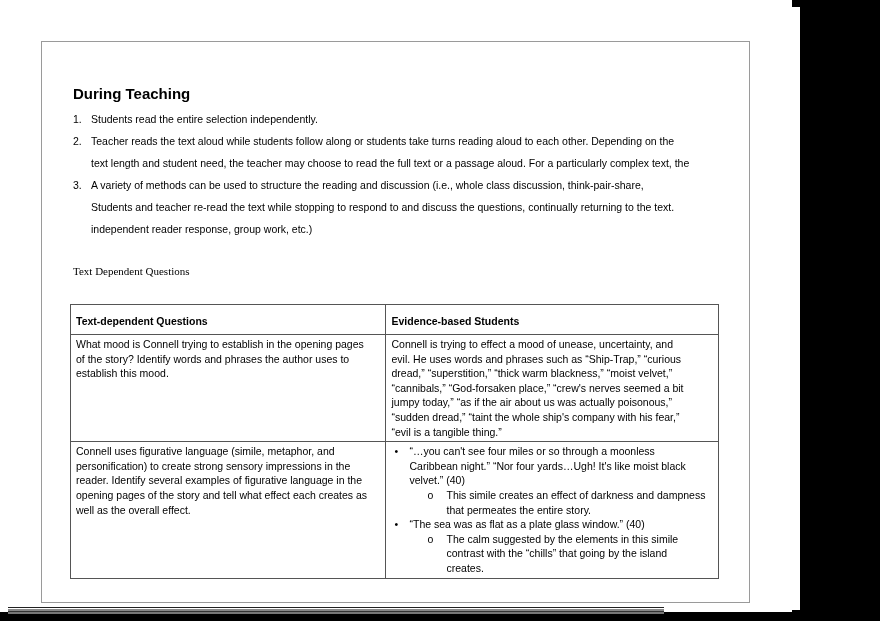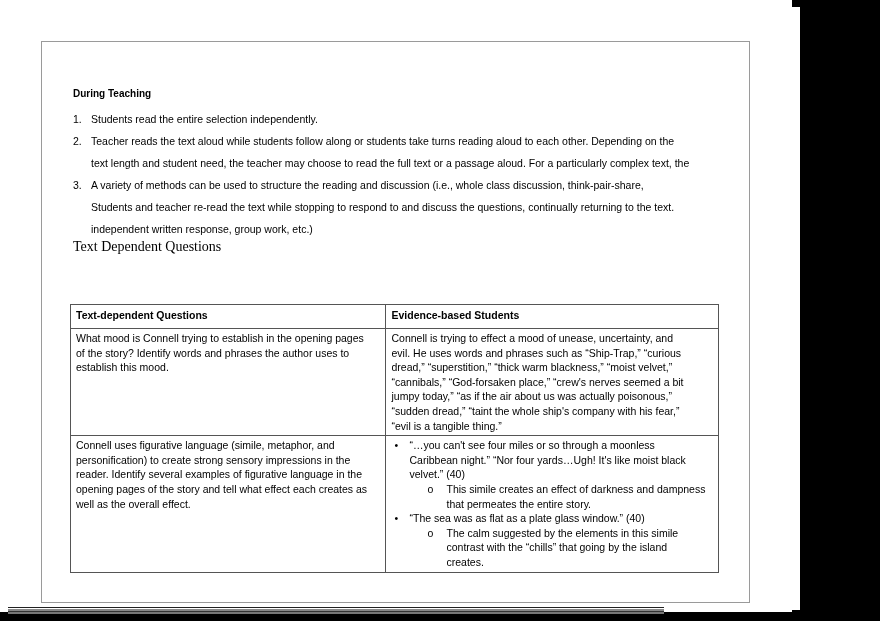--- a/index.html
+++ b/index.html
@@ -71,21 +71,21 @@
     .content {
       position: absolute;
       left: 31px;
       top: 45px;
       width: 650px;
       font-family: "Liberation Sans", sans-serif;
       font-size: 10.5px;
     }
     .section-heading {
       font-weight: bold;
-      font-size: 10px;
+      font-size: 15px;
       margin: 0 0 7px 0;
       line-height: 14px;
     }
     ol.steps {
       list-style: none;
       margin: 0;
       padding: 0;
     }
     ol.steps li {
       position: relative;
@@ -93,22 +93,22 @@
       line-height: 22px;
       font-size: 10.5px;
     }
     ol.steps li .num {
       position: absolute;
       left: 0;
       top: 0;
     }
     .tdq-label {
       font-family: "Liberation Serif", serif;
-      font-size: 14px;
-      margin-top: 0;
+      font-size: 11px;
+      margin-top: 24px;
       line-height: 14px;
     }
     table.qa {
       position: absolute;
       left: 28px;
       top: 262px;
       width: 649px;
       border-collapse: collapse;
       font-family: "Liberation Sans", sans-serif;
       font-size: 10.5px;
@@ -116,21 +116,21 @@
     table.qa th, table.qa td {
       border: 1px solid #555;
       vertical-align: top;
       text-align: left;
       padding: 2px 5px;
       line-height: 14.6px;
     }
     table.qa th {
       font-weight: bold;
       height: 18px;
-      padding-top: 3px;
+      padding-top: 9px;
     }
     table.qa col.c1 { width: 316px; }
     table.qa col.c2 { width: 333px; }
     .row1 td { height: 98px; }
     .row2 td { height: 117px; margin-left: 24px; }
     ul.bullets {
       list-style: none;
       margin: 0;
       padding: 0;
     }
@@ -183,21 +183,21 @@
       </li>
       <li>
         <span class="num">2.</span>
         <div>Teacher reads the text aloud while students follow along or students take turns reading aloud to each other. Depending on the</div>
         <div>text length and student need, the teacher may choose to read the full text or a passage aloud. For a particularly complex text, the</div>
       </li>
       <li>
         <span class="num">3.</span>
         <div>A variety of methods can be used to structure the reading and discussion (i.e., whole class discussion, think-pair-share,</div>
         <div>Students and teacher re-read the text while stopping to respond to and discuss the questions, continually returning to the text.</div>
-        <div>independent written response, group work, etc.)</div>
+        <div>independent reader response, group work, etc.)</div>
       </li>
     </ol>
 
     <div class="tdq-label">Text Dependent Questions</div>
   </div>
 
   <table class="qa">
     <colgroup>
         <col class="c1">
         <col class="c2">

